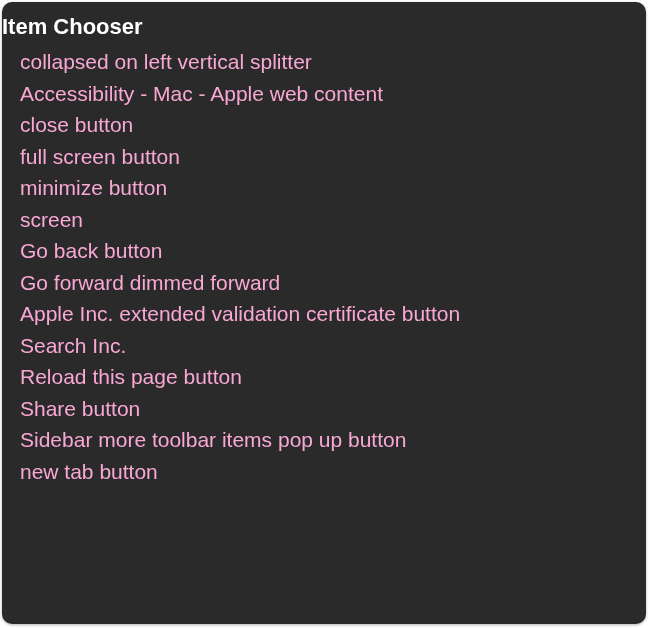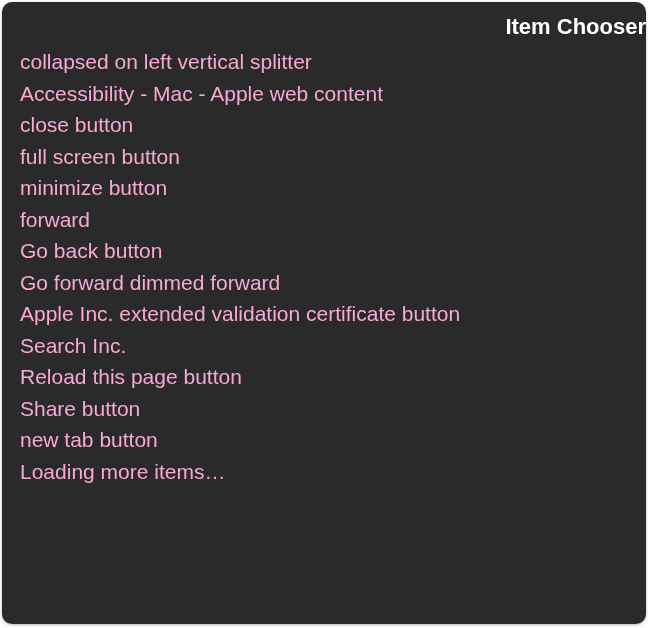--- a/index.html
+++ b/index.html
@@ -22,21 +22,21 @@
       border-radius: 10px;
       overflow: hidden;
       box-shadow: 0 1px 3px rgba(0,0,0,0.3);
       display: flex;
       flex-direction: column;
     }
     .title {
       color: #ffffff;
       font-size: 22px;
       font-weight: 700;
-      text-align: right;
+      text-align: left;
       padding: 12px 0 6px 0;
       flex-shrink: 0;
     }
     .list {
       flex: 1;
       overflow: hidden;
       padding: 0 14px 0 18px;
     }
     .list-item {
       color: #f9a8d4;
@@ -53,23 +53,23 @@
 <body>
 
 <div class="panel">
   <div class="title">Item Chooser</div>
   <div class="list">
       <div class="list-item">collapsed on left vertical splitter</div>
       <div class="list-item">Accessibility - Mac - Apple web content</div>
       <div class="list-item">close button</div>
       <div class="list-item">full screen button</div>
       <div class="list-item">minimize button</div>
-      <div class="list-item">forward</div>
+      <div class="list-item">screen</div>
       <div class="list-item">Go back button</div>
       <div class="list-item">Go forward dimmed forward</div>
       <div class="list-item">Apple Inc. extended validation certificate button</div>
       <div class="list-item">Search Inc.</div>
       <div class="list-item">Reload this page button</div>
       <div class="list-item">Share button</div>
+      <div class="list-item">Sidebar more toolbar items pop up button</div>
       <div class="list-item">new tab button</div>
-      <div class="list-item">Loading more items…</div>
     </div>
 </div>
 
 </body></html>

